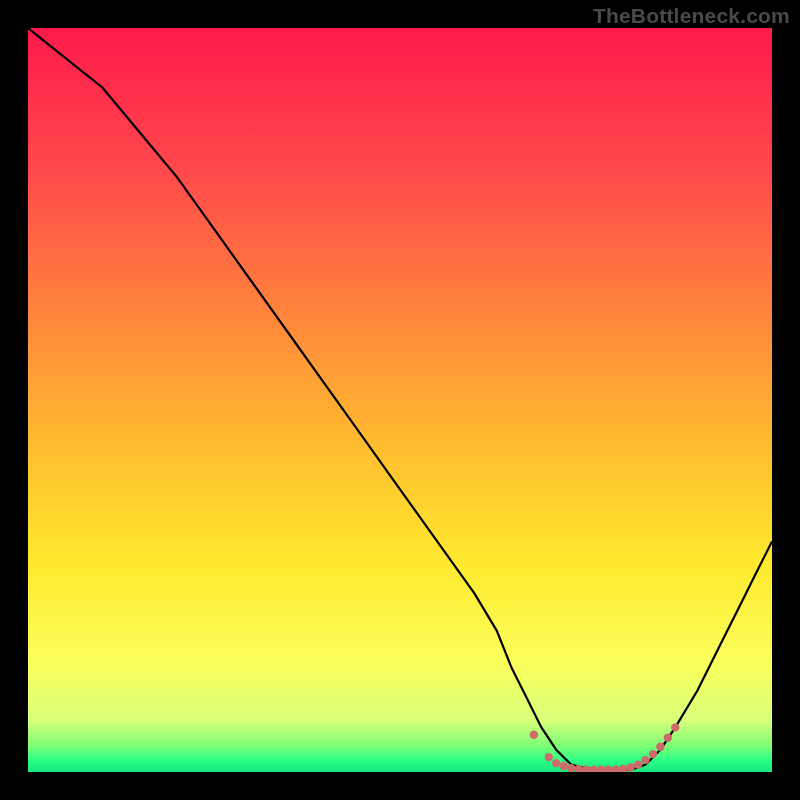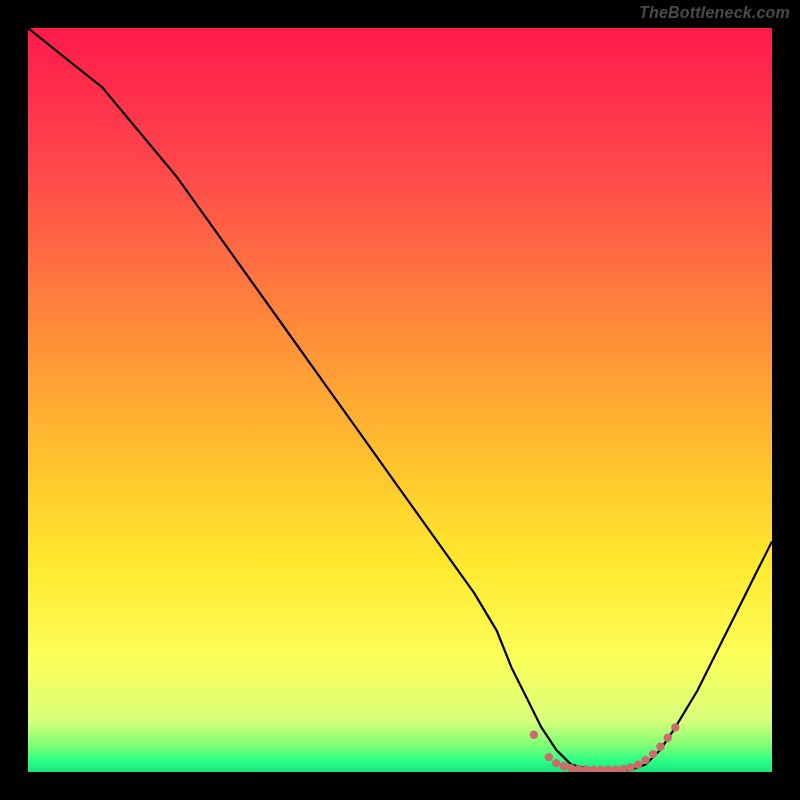--- a/index.html
+++ b/index.html
@@ -15,25 +15,24 @@
     position: relative;
     width: 800px;
     height: 800px;
     background: #000;
   }
   .watermark {
     position: absolute;
     top: 4px;
     right: 10px;
     color: #4a4a4a;
-    font-size: 16px;
+    font-size: 21px;
     font-weight: 600;
     letter-spacing: 0.2px;
     z-index: 20;
-    font-style: italic;
   }
   .plot {
     position: absolute;
     left: 28px;
     top: 28px;
     width: 744px;
     height: 744px;
   }
   .plot svg {
     display: block;

